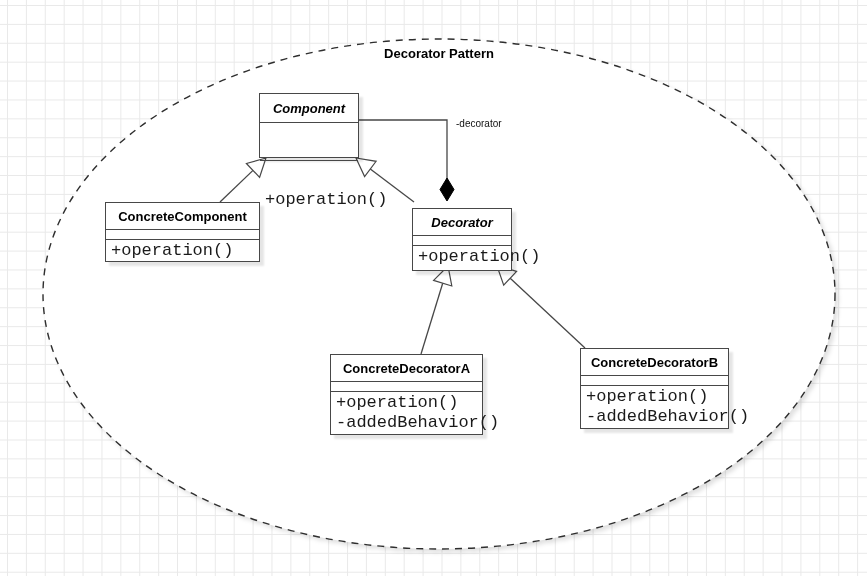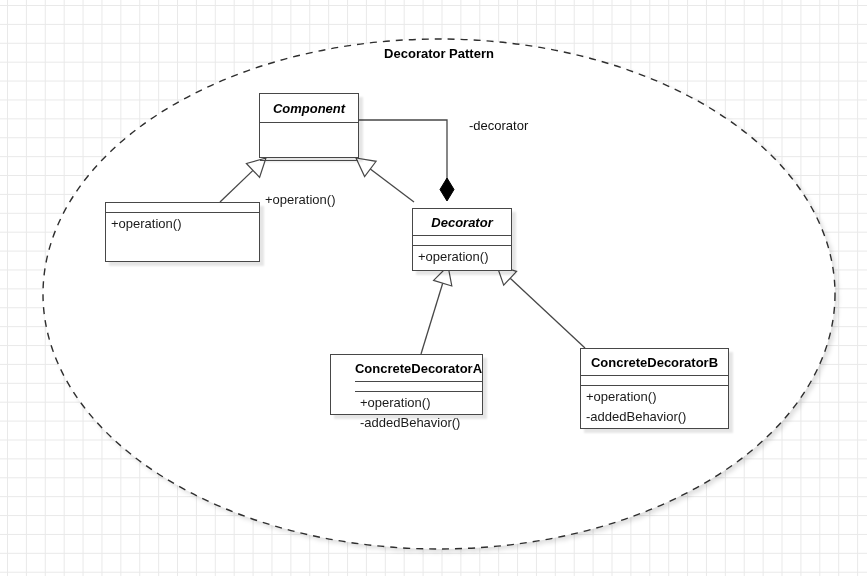--- a/index.html
+++ b/index.html
@@ -54,23 +54,23 @@
     left: 339px;
     top: 46px;
     width: 200px;
     text-align: center;
     font-size: 13px;
     font-weight: bold;
     color: #000000;
   }
   .assoc-label {
     position: absolute;
-    left: 469px;
+    left: 456px;
     top: 118px;
-    font-size: 13px;
+    font-size: 10px;
     color: #111111;
     white-space: nowrap;
   }
   .uml-class {
     position: absolute;
     box-sizing: border-box;
     display: flex;
     flex-direction: column;
     background: #ffffff;
     border: 1px solid #474747;
@@ -92,31 +92,32 @@
     font-style: italic;
   }
   .uml-attrs {
     flex: 0 0 auto;
     height: 9px;
     border-bottom: 1px solid #474747;
   }
   .uml-methods {
     flex: 1 1 auto;
     padding: 1px 0 0 5px;
-    font-size: 13px;
+    font-size: 17px;
     line-height: 20px;
     color: #1a1a1a;
+    font-family: Liberation Mono, monospace;
   }
   .uml-method { white-space: nowrap; }
 
   .pos-component          { left: 259px; top:  93px; width: 100px; height: 65px; gap: 28px; }
   .pos-component .uml-title { height: 28px; }
   .pos-concrete-component { left: 105px; top: 202px; width: 155px; height: 60px; }
   .pos-decorator          { left: 412px; top: 208px; width: 100px; height: 63px; }
-  .pos-concrete-decorator-a { left: 330px; top: 354px; width: 153px; height: 61px; padding-left: 24px; }
+  .pos-concrete-decorator-a { left: 330px; top: 354px; width: 153px; height: 81px; }
   .pos-concrete-decorator-b { left: 580px; top: 348px; width: 149px; height: 81px; }
 </style>
 </head>
 <body>
 
 <div class="canvas">
 
   <svg class="edge-layer" viewBox="0 0 867 576">
 
     <ellipse class="boundary-ellipse" cx="439" cy="294" rx="396" ry="255"></ellipse>
@@ -153,20 +154,21 @@
 
   <div class="uml-class abstract pos-component">
     <div class="uml-title">Component</div>
     <div class="uml-attrs"></div>
     <div class="uml-methods">
       <div class="uml-method">+operation()</div>
     </div>
   </div>
 
   <div class="uml-class pos-concrete-component">
+    <div class="uml-title">ConcreteComponent</div>
     <div class="uml-attrs"></div>
     <div class="uml-methods">
       <div class="uml-method">+operation()</div>
     </div>
   </div>
 
   <div class="uml-class abstract pos-decorator">
     <div class="uml-title">Decorator</div>
     <div class="uml-attrs"></div>
     <div class="uml-methods">

